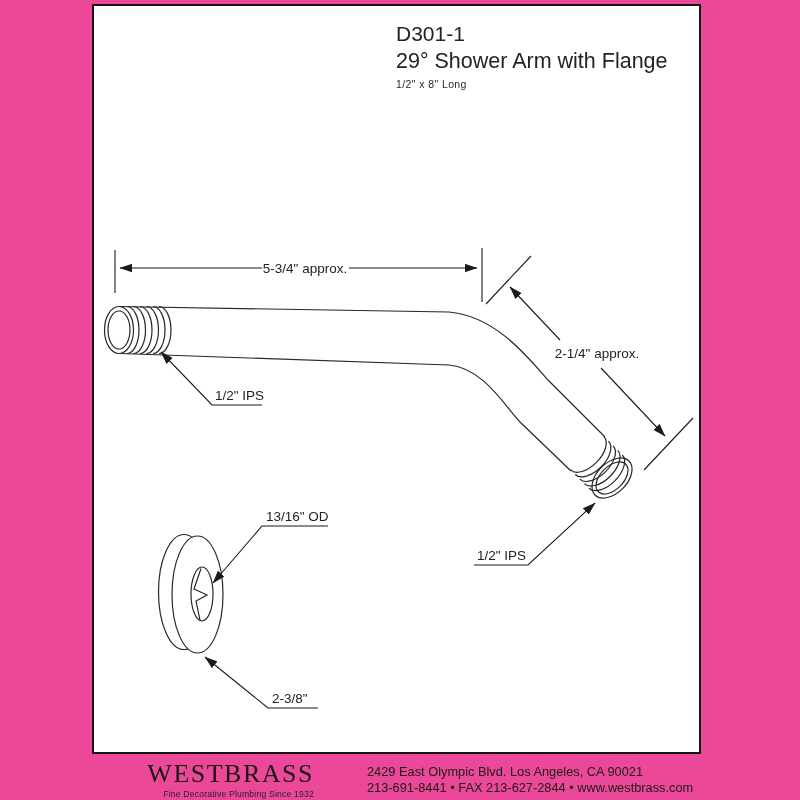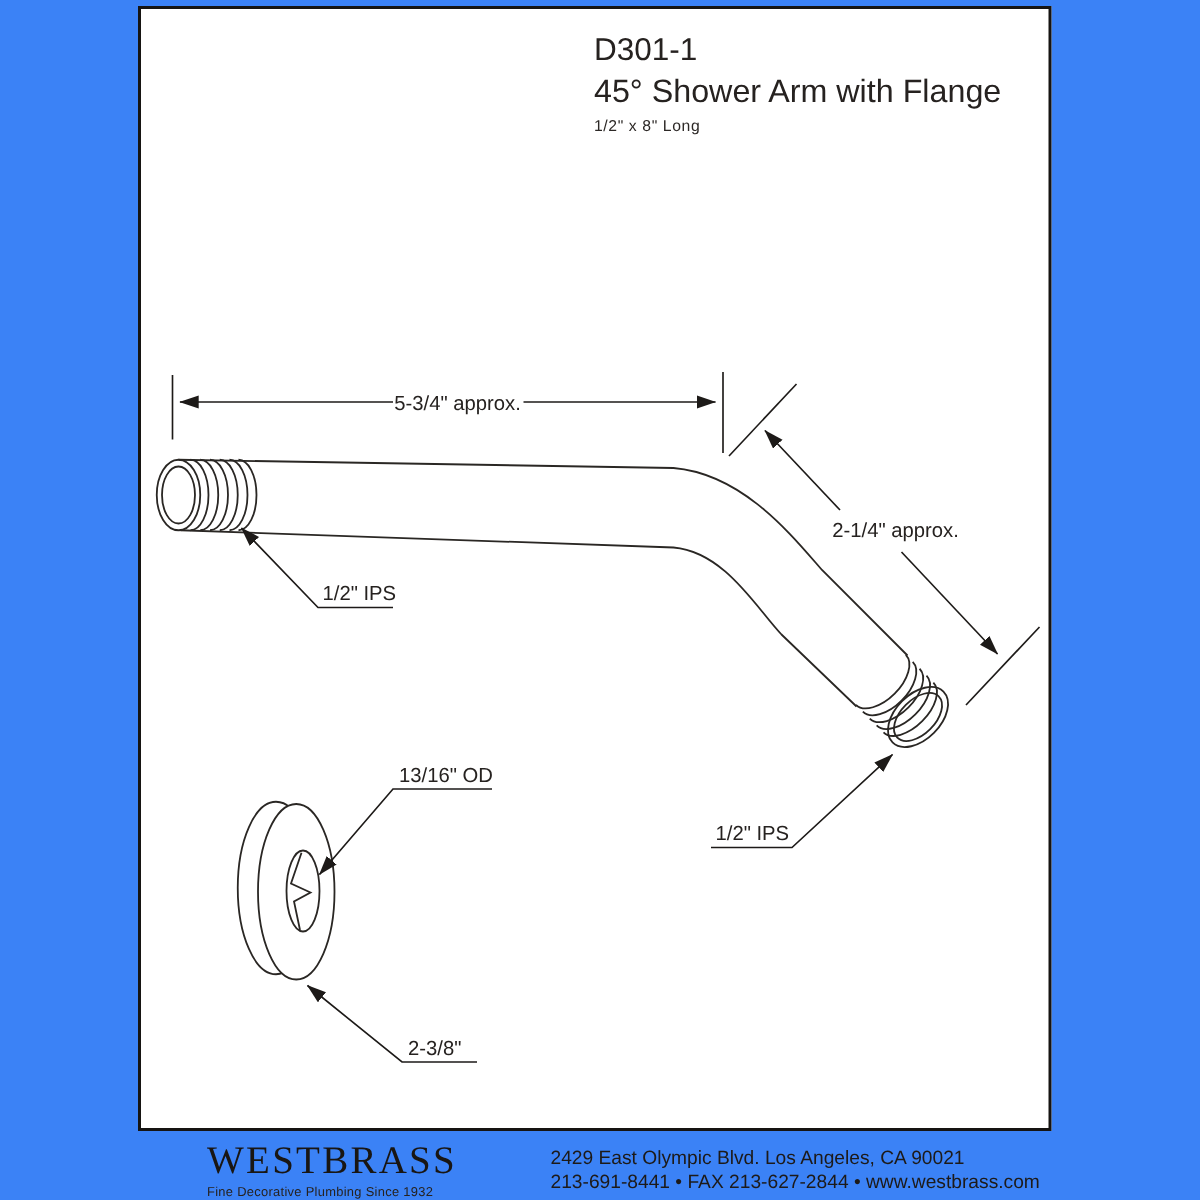--- a/index.html
+++ b/index.html
@@ -1,44 +1,44 @@
 <!DOCTYPE html>
 <html><head>
 <meta charset="utf-8">
 <style>
   html,body{margin:0;padding:0;background:#fff;}
   body{width:800px;height:800px;position:relative;overflow:hidden;
        font-family:"Liberation Sans","DejaVu Sans",sans-serif;color:#231f20;}
-  .sheet{position:absolute;inset:0;background:#3b82f6;}
+  .sheet{position:absolute;inset:0;background:#ec4899;}
   .frame{position:absolute;left:92px;top:4px;width:609px;height:750px;
          border:2px solid #161412;background:#fff;box-sizing:border-box;}
   .titleblock{position:absolute;left:396px;top:22px;line-height:1.12;}
   .model{font-size:21px;color:#262220;}
   .prodtitle{font-size:21.5px;color:#262220;margin-top:3px;}
   .prodsize{font-size:10.5px;color:#2c2826;margin-top:6px;letter-spacing:.4px;}
   svg.drawing{position:absolute;left:0;top:0;}
   svg text{fill:#262220;}
   .dimtxt{font-size:13.5px;}
   .footer{position:absolute;left:0;top:758px;width:800px;height:42px;}
-  .logoblock{position:absolute;left:138px;top:3px;width:176px;text-align:left;}
+  .logoblock{position:absolute;left:138px;top:3px;width:176px;text-align:right;}
   .brand{font-family:"Liberation Serif","DejaVu Serif",serif;font-size:26px;
          letter-spacing:1.5px;color:#191613;line-height:1;}
   .tagline{font-size:8.6px;color:#262220;margin-top:2px;letter-spacing:.2px;white-space:nowrap;}
   .addrblock{position:absolute;left:352px;top:6px;font-size:12.8px;line-height:15.5px;color:#1d1a18;margin-left:15px;}
 </style>
 </head>
 <body>
 
 <div class="sheet">
 
   <div class="frame"></div>
 
   <div class="titleblock">
     <div class="model">D301-1</div>
-    <div class="prodtitle">45° Shower Arm with Flange</div>
+    <div class="prodtitle">29° Shower Arm with Flange</div>
     <div class="prodsize">1/2" x 8" Long</div>
   </div>
 
   <svg class="drawing" width="800" height="800" viewBox="0 0 800 800">
     <defs>
       <marker id="arr" viewBox="0 0 12 8" refX="11.5" refY="4" markerWidth="13" markerHeight="9" markerUnits="userSpaceOnUse" orient="auto">
         <path d="M0,0 L12,4 L0,8 Z" fill="#1d1a18"></path>
       </marker>
     </defs>
 

